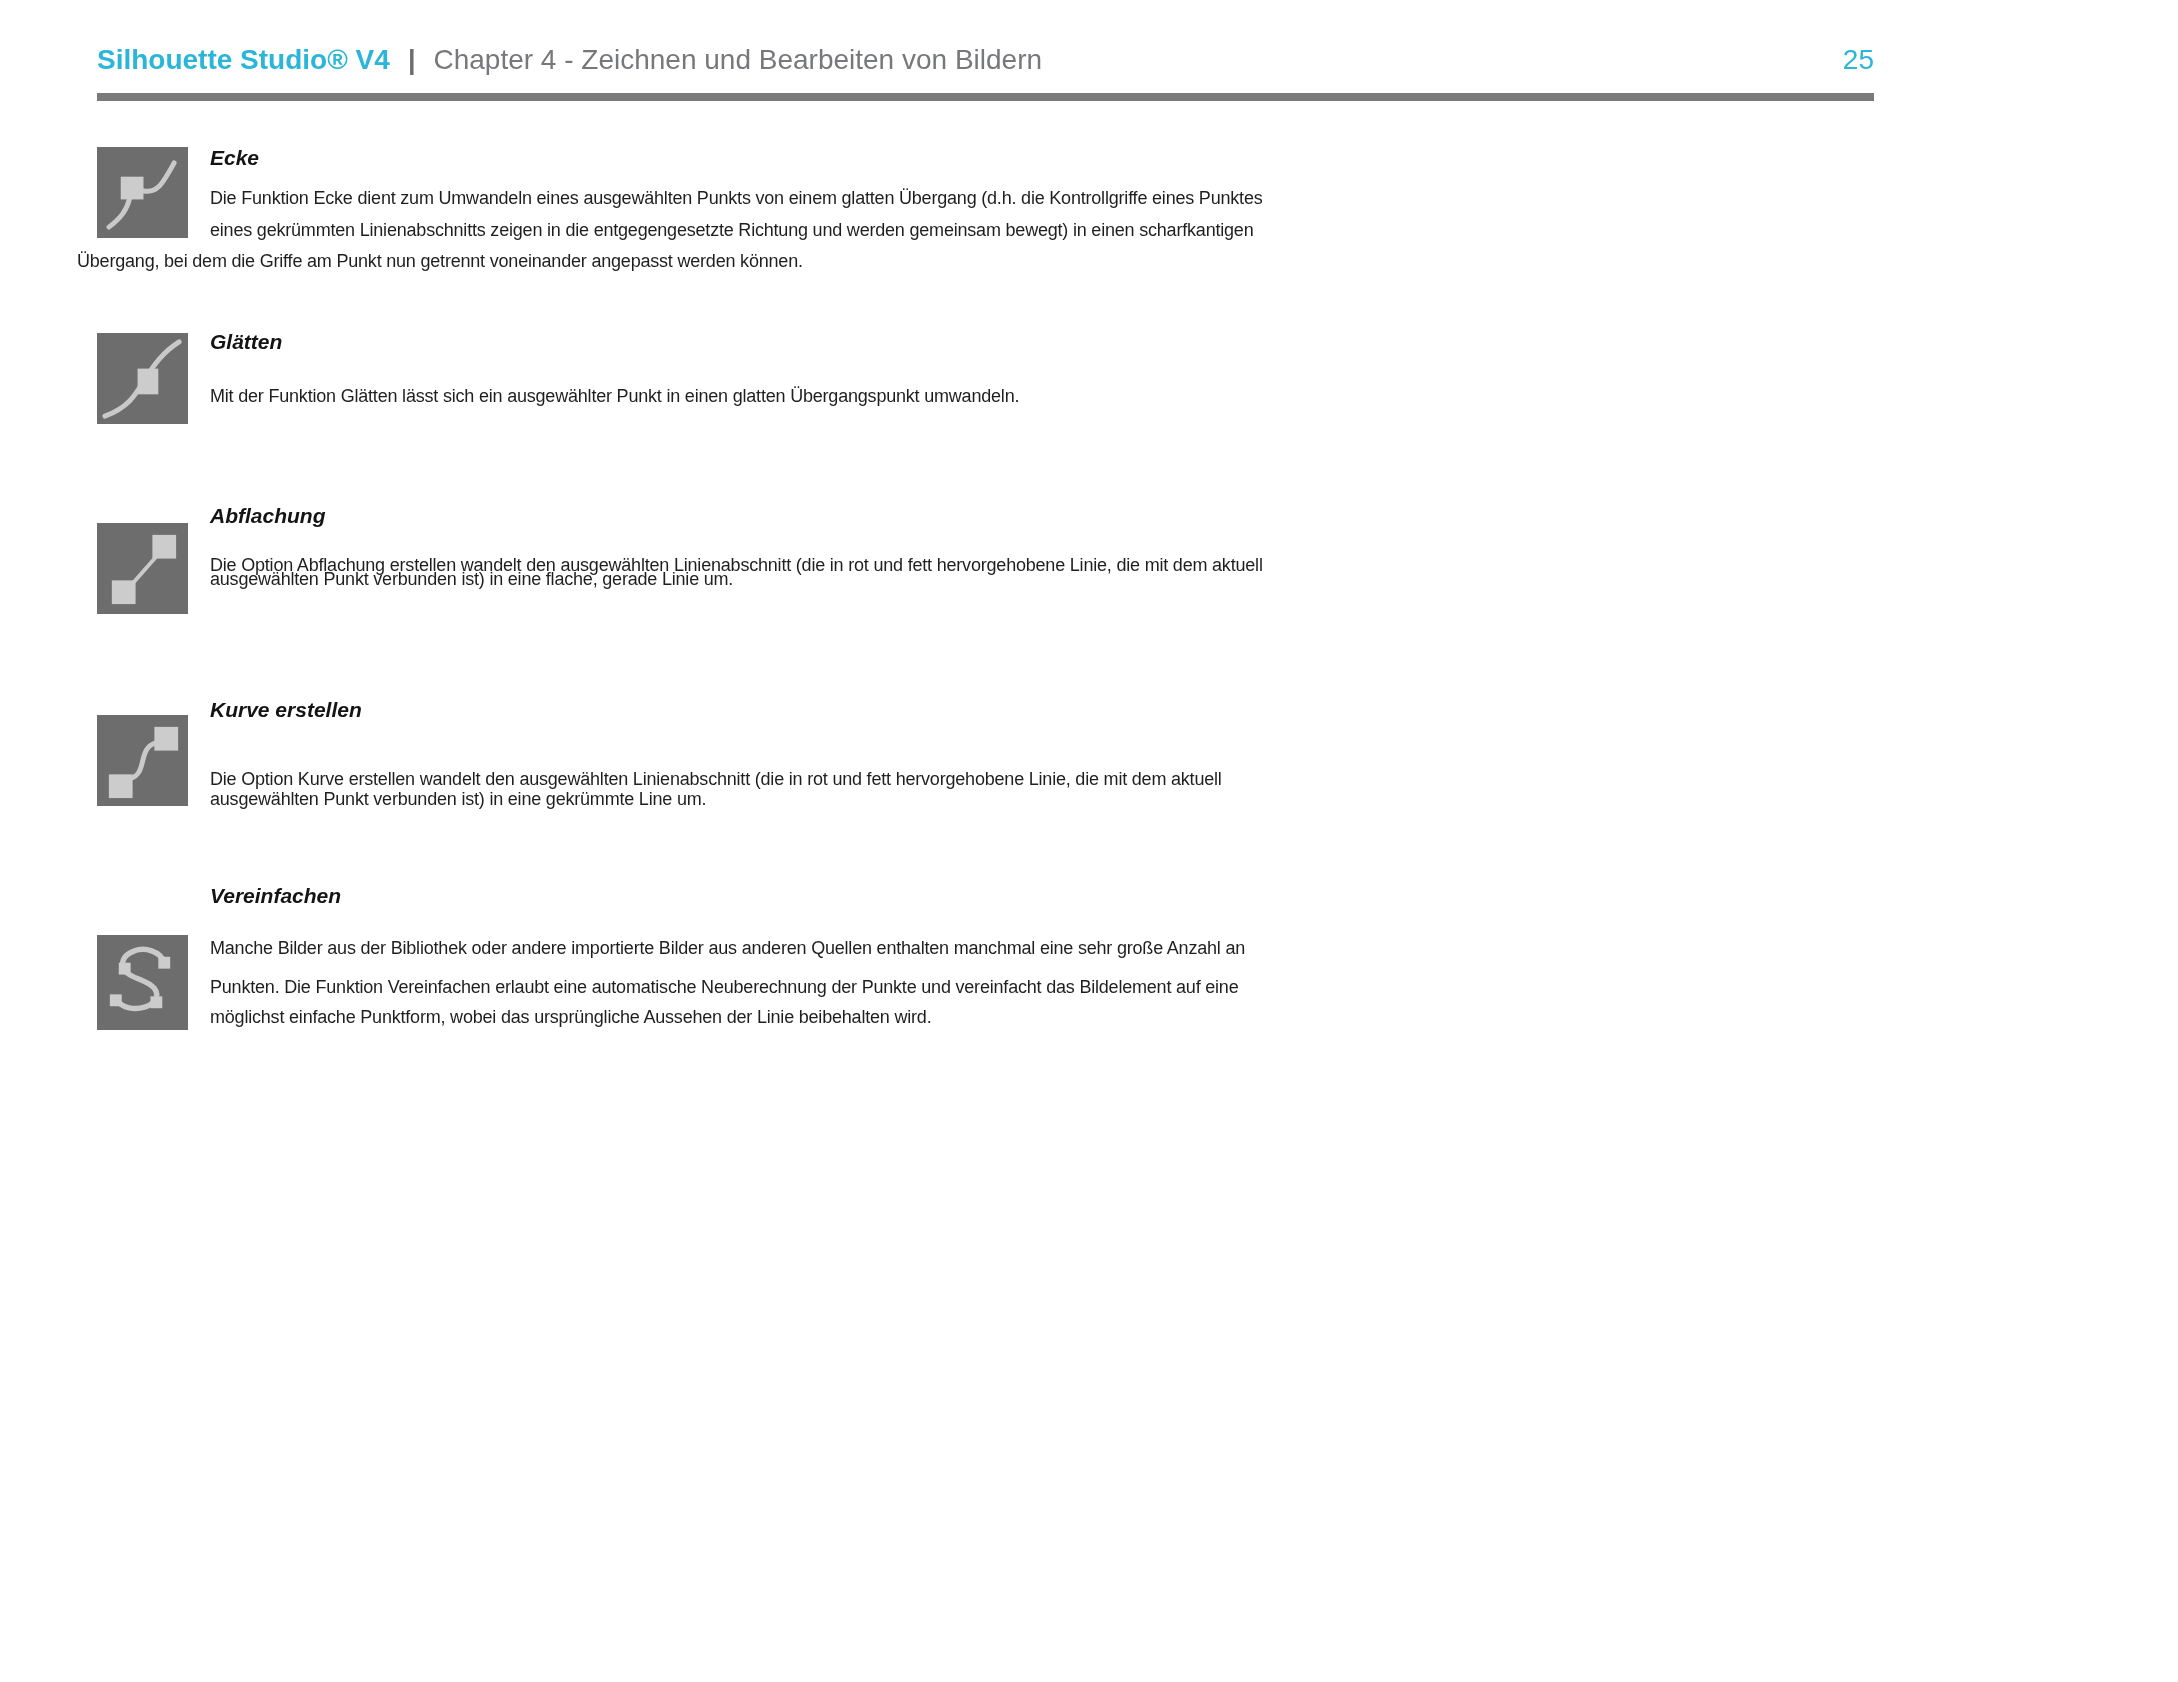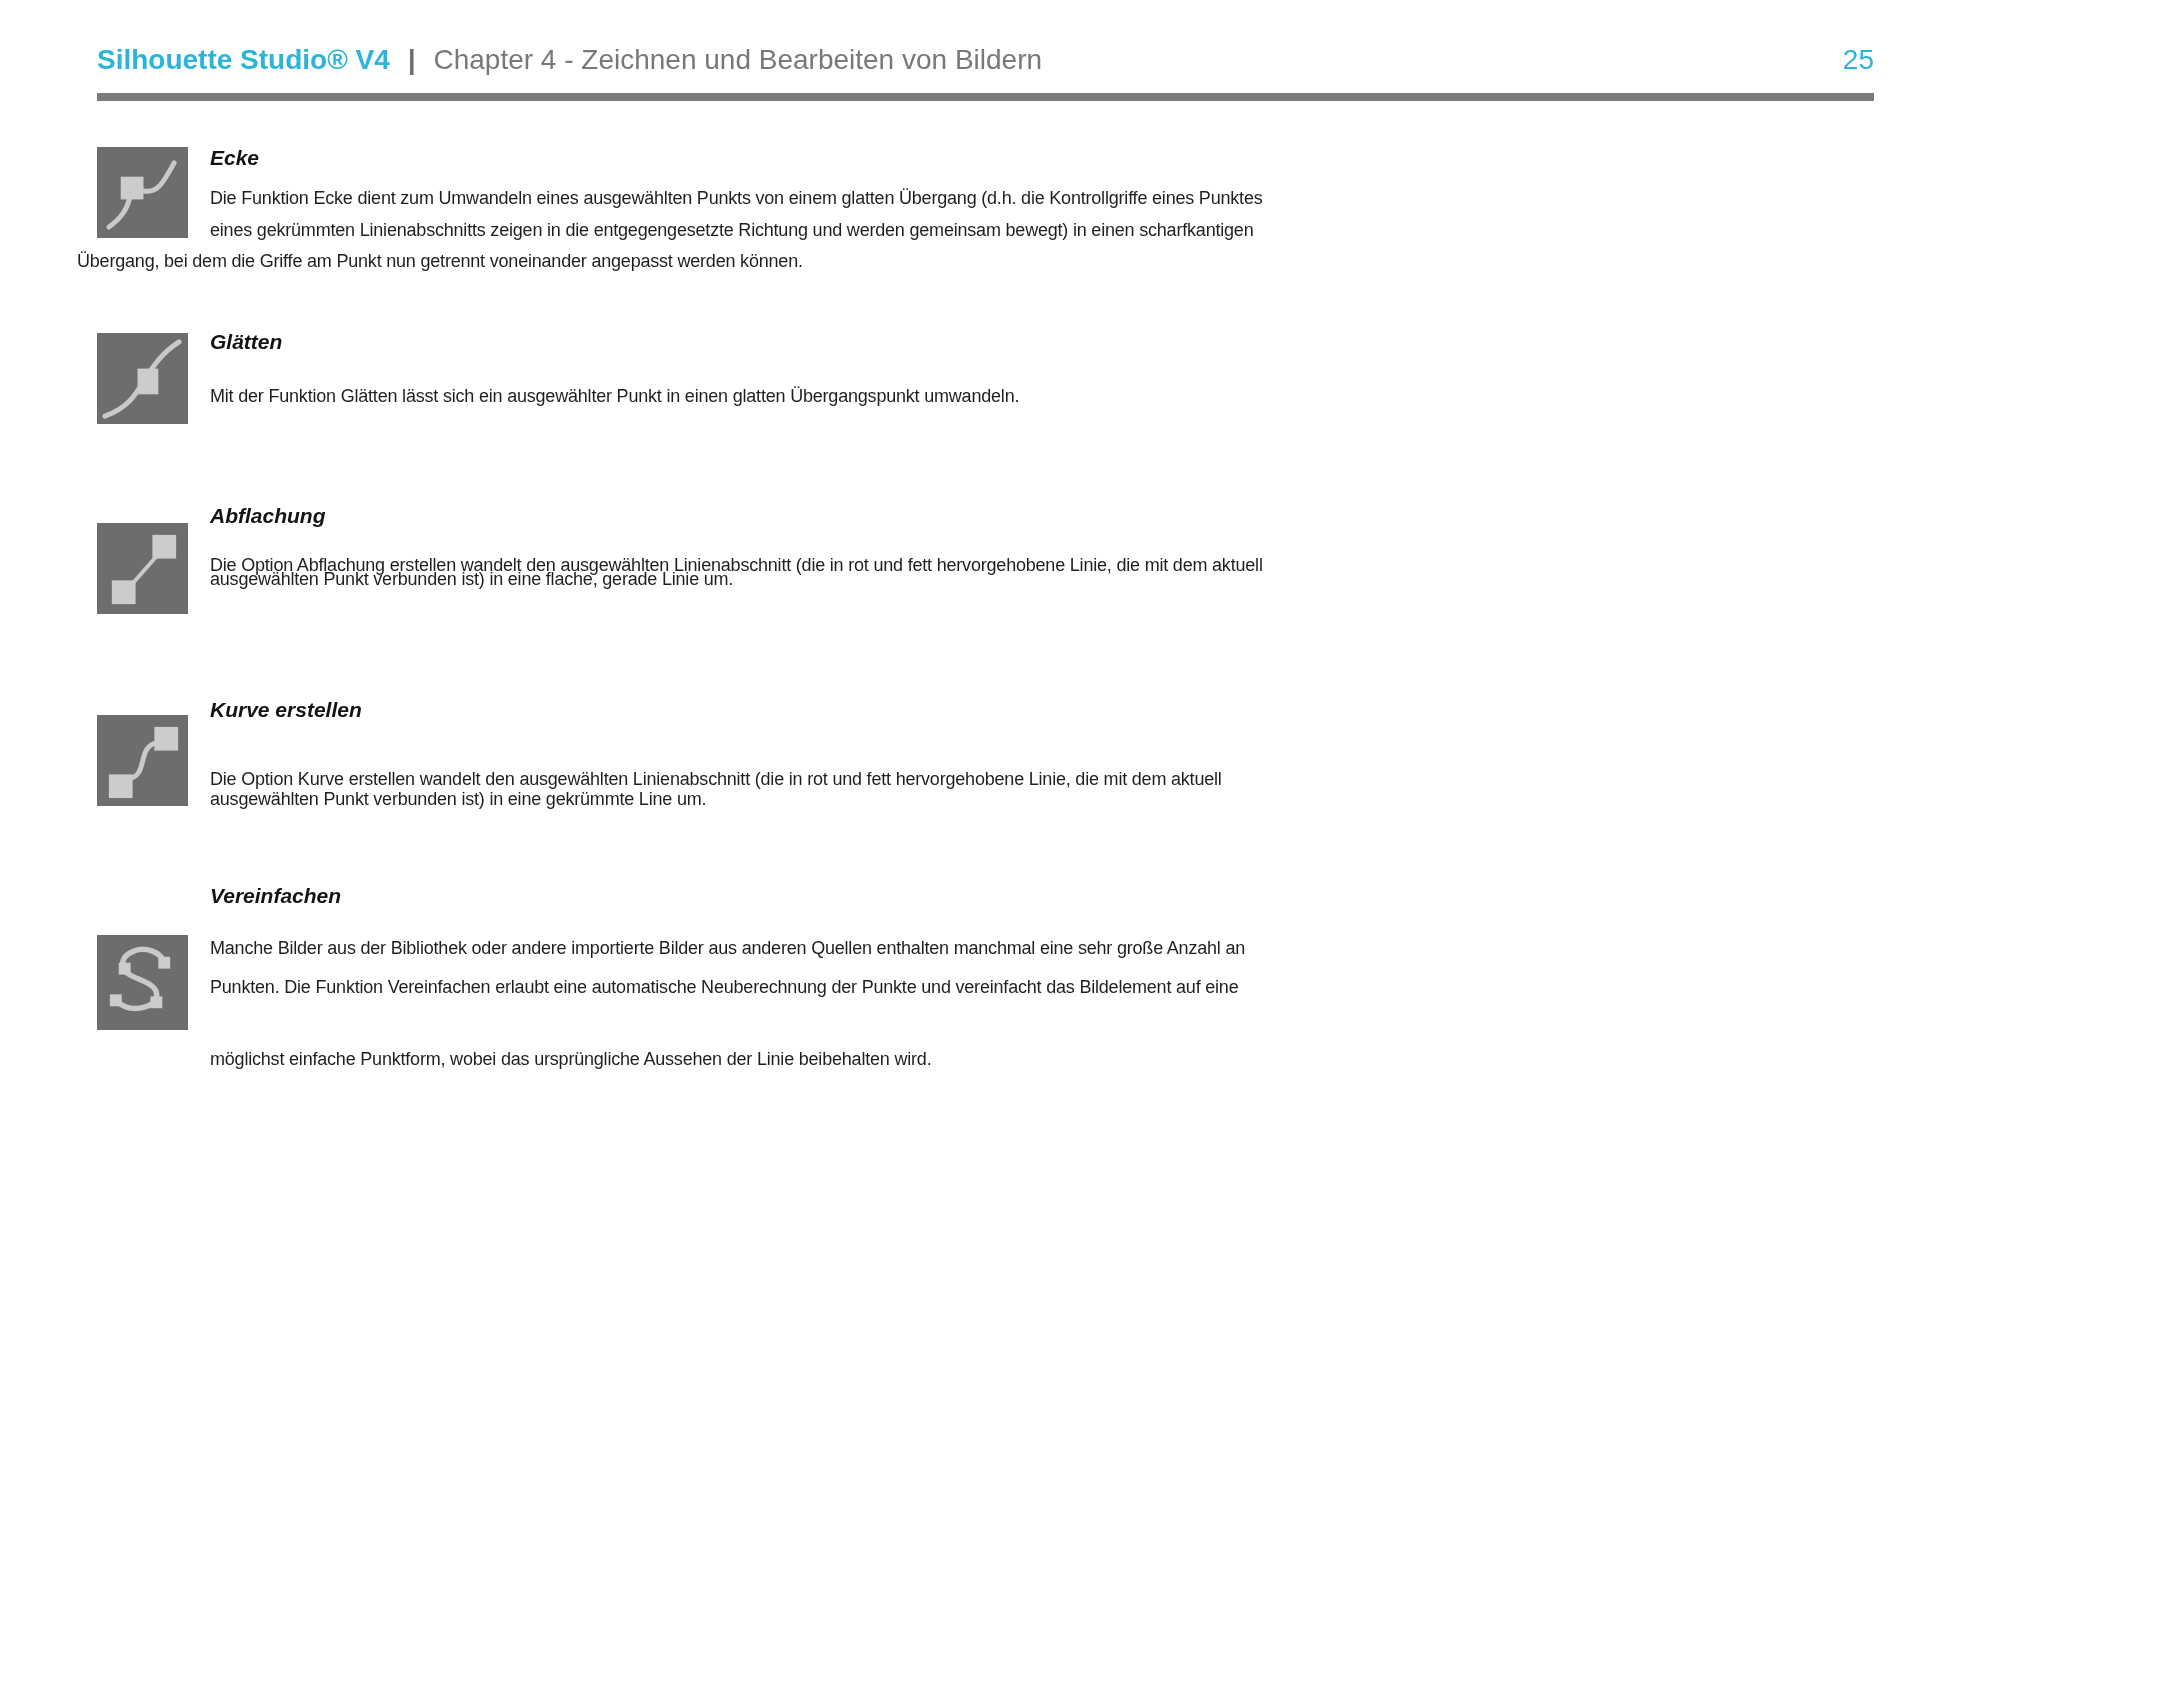--- a/index.html
+++ b/index.html
@@ -94,16 +94,16 @@
     <svg viewBox="0 0 92 92" xmlns="http://www.w3.org/2000/svg">
       <path d="M68 26 C 64 14, 48 10, 38 14 C 26 18, 22 28, 30 36 C 36 42, 52 44, 58 52 C 64 60, 58 68, 48 71 C 38 74, 26 72, 20 64" fill="none" stroke="#c9c9c9" stroke-width="5.5" stroke-linecap="round"></path>
       <rect x="22" y="26" width="12" height="12" fill="#cccccc"></rect>
       <rect x="62" y="20" width="12" height="12" fill="#cccccc"></rect>
       <rect x="13" y="58" width="12" height="12" fill="#cccccc"></rect>
       <rect x="54" y="60" width="12" height="12" fill="#cccccc"></rect>
     </svg>
   </div>
   <div class="bline ind" style="top:938px;">Manche Bilder aus der Bibliothek oder andere importierte Bilder aus anderen Quellen enthalten manchmal eine sehr große Anzahl an</div>
   <div class="bline ind" style="top:977px;">Punkten. Die Funktion Vereinfachen erlaubt eine automatische Neuberechnung der Punkte und vereinfacht das Bildelement auf eine</div>
-  <div class="bline ind" style="top:1049px;">möglichst einfache Punktform, wobei das ursprüngliche Aussehen der Linie beibehalten wird.</div>
+  <div class="bline ind" style="top:1007px;">möglichst einfache Punktform, wobei das ursprüngliche Aussehen der Linie beibehalten wird.</div>
 
 </div>
 
 
 </body></html>

